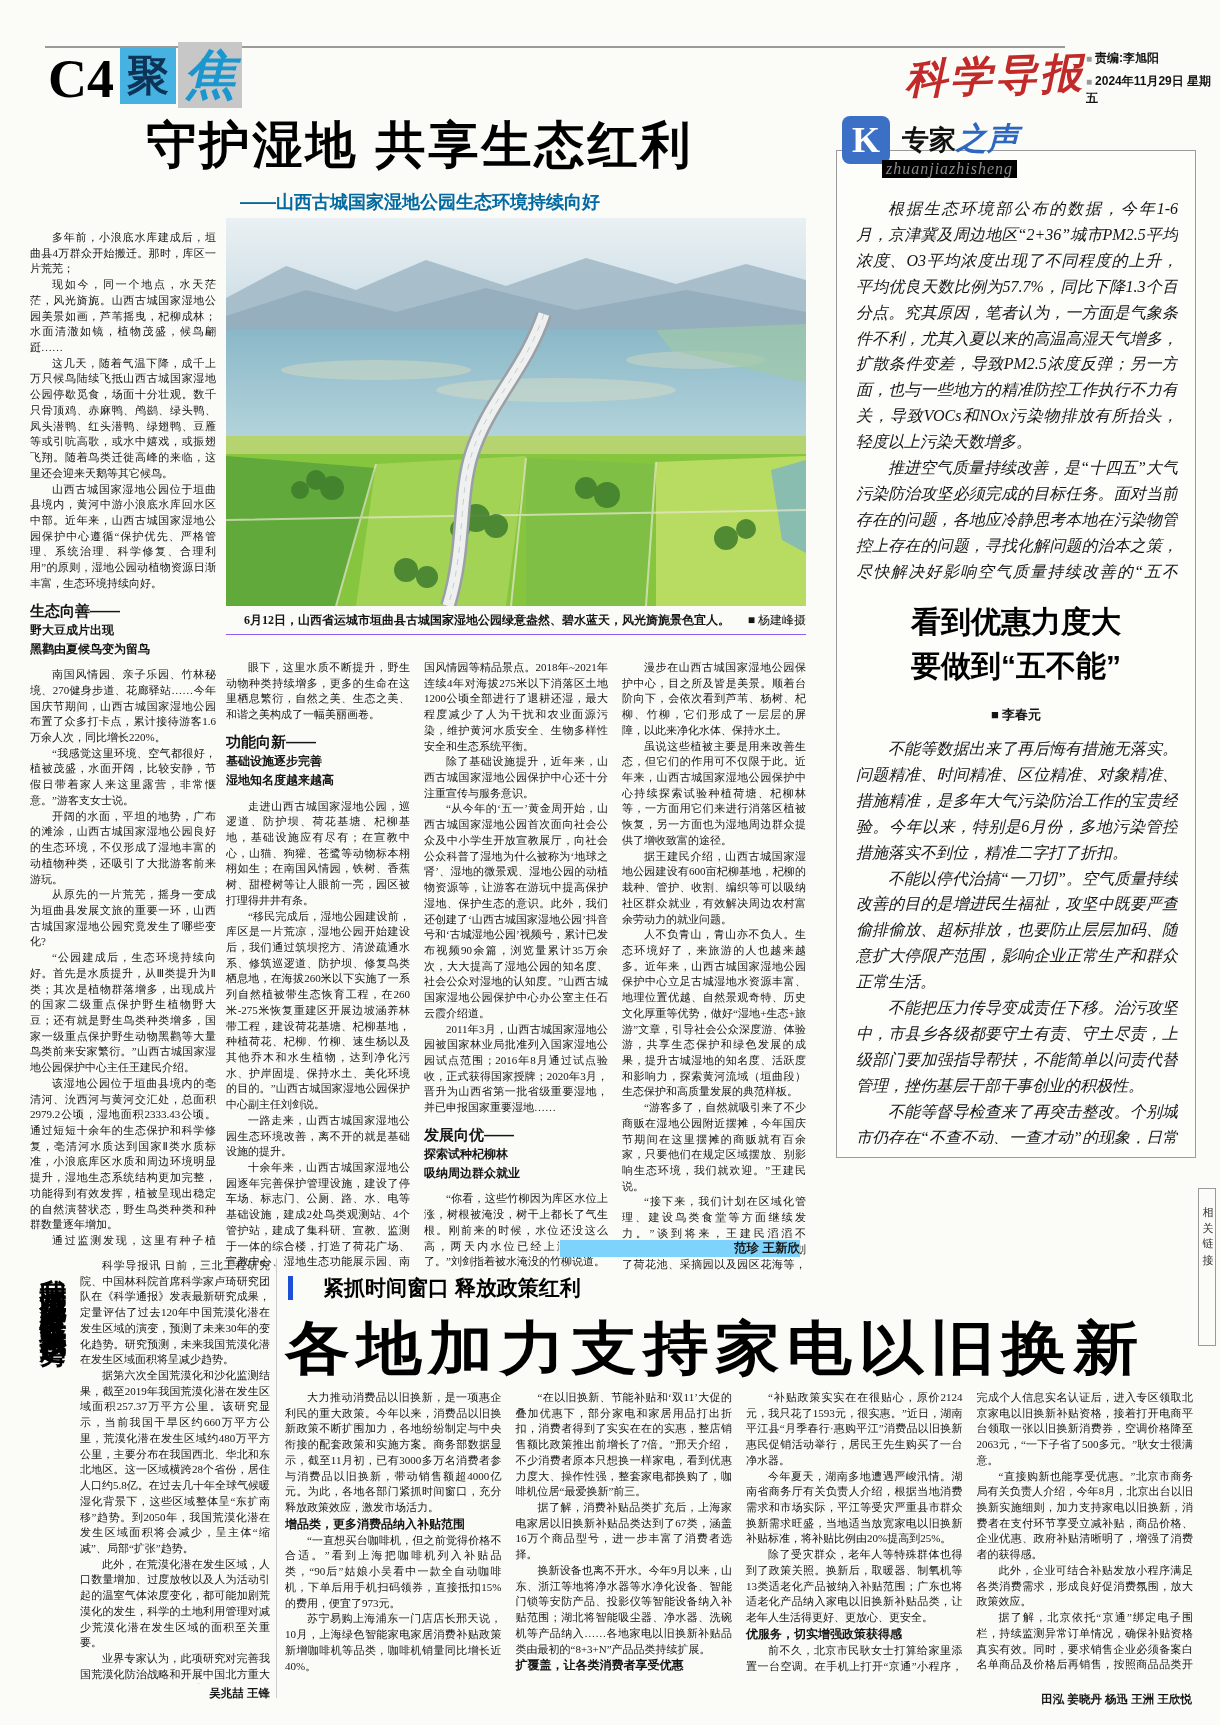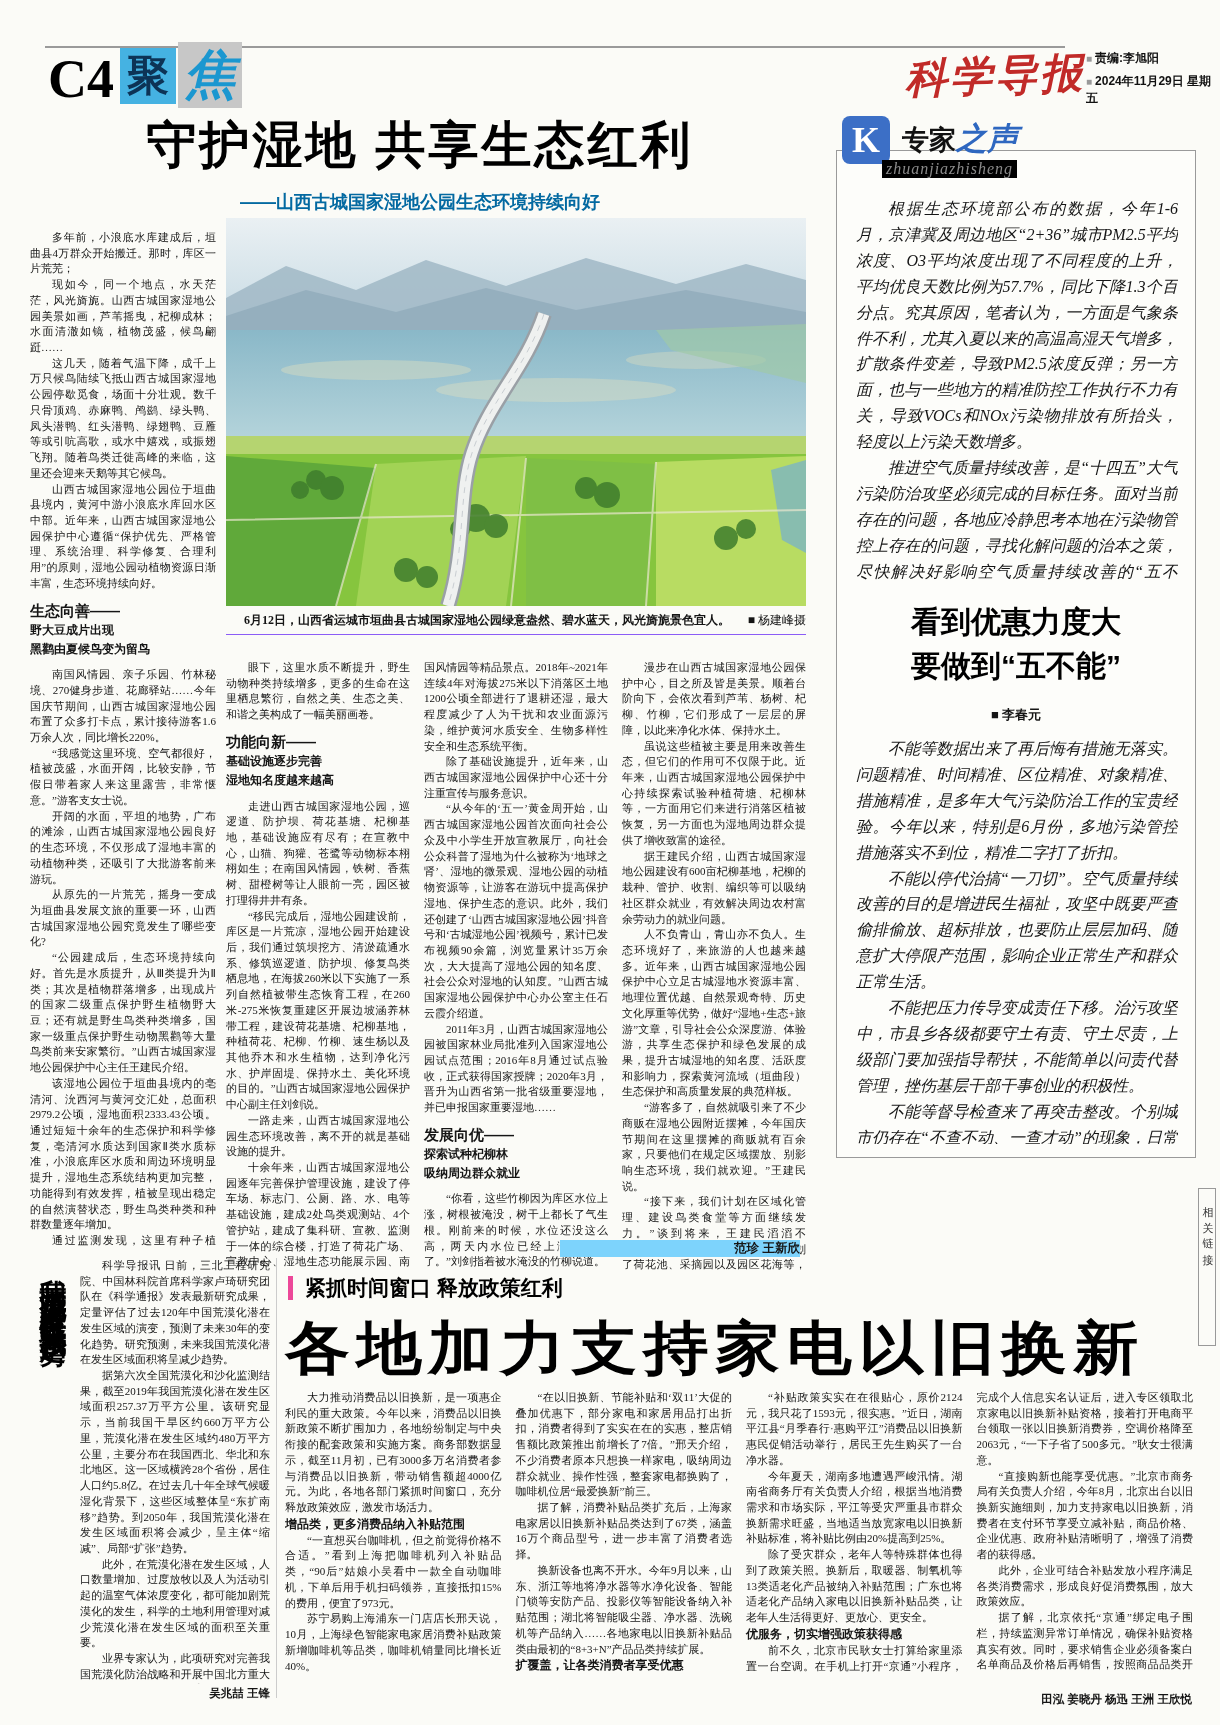--- a/index.html
+++ b/index.html
@@ -55,21 +55,21 @@
   .xbottom{left:856px;top:736px;width:322px;height:408px;}
   
   .d-rule{left:276px;top:1258px;width:1px;height:440px;background:#ccc;}
   .d-headline{left:30px;top:1258px;height:448px;writing-mode:vertical-rl;
               font:bold 27px "Liberation Sans",sans-serif;letter-spacing:4px;color:#000;line-height:46px;}
   .d-body{left:80px;top:1258px;width:190px;height:426px;}
   .d-byline{left:80px;top:1686px;width:190px;text-align:right;
             font:bold 11.5px "Liberation Sans",sans-serif;background:#fbfbf7;}
   
   .a-kicker{left:288px;top:1276px;font:bold 21px "Liberation Sans",sans-serif;color:#000;
-            border-left:5px solid #ec4899;padding-left:12px;line-height:1.15;}
+            border-left:5px solid #1d4ed8;padding-left:30px;line-height:1.15;}
   .a-headline{left:285px;top:1310px;width:908px;font:bold 58px "Liberation Sans",sans-serif;color:#000;
               letter-spacing:6px;white-space:nowrap;transform:scaleX(1.12);transform-origin:left;}
   .a-body{left:285px;top:1390px;width:908px;height:298px;column-count:4;column-gap:14px;column-fill:auto;}
   .a-sub{font:bold 12px "Liberation Sans",sans-serif;margin:5px 0;text-indent:0 !important;break-inside:avoid;}
   .a-byline{left:930px;top:1692px;width:262px;text-align:right;
             font:bold 11.5px "Liberation Sans",sans-serif;background:#fbfbf7;}
   
   .strip{left:1198px;top:1188px;width:16px;height:148px;border:1px solid #999;
          writing-mode:vertical-rl;font:11px "Liberation Sans",sans-serif;color:#333;
          letter-spacing:16px;padding-top:8px;text-align:left;}
@@ -242,21 +242,21 @@
 <div class="abs a-kicker">紧抓时间窗口  释放政策红利</div>
 <div class="abs a-headline">各地加力支持家电以旧换新</div>
 <div class="abs a-body bodytext">
   <div>
       <p>大力推动消费品以旧换新，是一项惠企利民的重大政策。今年以来，消费品以旧换新政策不断扩围加力，各地纷纷制定与中央衔接的配套政策和实施方案。商务部数据显示，截至11月初，已有3000多万名消费者参与消费品以旧换新，带动销售额超4000亿元。为此，各地各部门紧抓时间窗口，充分释放政策效应，激发市场活力。</p>
     </div>
   <p class="a-sub">增品类，更多消费品纳入补贴范围</p>
   <div>
       <p>“一直想买台咖啡机，但之前觉得价格不合适。”看到上海把咖啡机列入补贴品类，“90后”姑娘小吴看中一款全自动咖啡机，下单后用手机扫码领券，直接抵扣15%的费用，便宜了973元。</p>
       <p>苏宁易购上海浦东一门店店长邢天说，10月，上海绿色智能家电家居消费补贴政策新增咖啡机等品类，咖啡机销量同比增长近40%。</p>
-      <p>“在以旧换新、节能补贴和‘双11’大促的叠加优惠下，部分家电和家居用品打出折扣，消费者得到了实实在在的实惠，整店销售额比政策推出前增长了7倍。”邢天介绍，不少消费者原本只想换一样家电，吸纳周边群众就业、操作性强，整套家电都换购了，咖啡机位居“最爱换新”前三。</p>
+      <p>“在以旧换新、节能补贴和‘双11’大促的叠加优惠下，部分家电和家居用品打出折扣，消费者得到了实实在在的实惠，整店销售额比政策推出前增长了7倍。”邢天介绍，不少消费者原本只想换一样家电，看到优惠力度大、操作性强，整套家电都换购了，咖啡机位居“最爱换新”前三。</p>
       <p>据了解，消费补贴品类扩充后，上海家电家居以旧换新补贴品类达到了67类，涵盖16万个商品型号，进一步丰富了消费者选择。</p>
       <p>换新设备也离不开水。今年9月以来，山东、浙江等地将净水器等水净化设备、智能门锁等安防产品、投影仪等智能设备纳入补贴范围；湖北将智能吸尘器、净水器、洗碗机等产品纳入……各地家电以旧换新补贴品类由最初的“8+3+N”产品品类持续扩展。</p>
     </div>
   <p class="a-sub">扩覆盖，让各类消费者享受优惠</p>
   <div>
       <p>“补贴政策实实在在很贴心，原价2124元，我只花了1593元，很实惠。”近日，湖南平江县“月季春行·惠购平江”消费品以旧换新惠民促销活动举行，居民王先生购买了一台净水器。</p>
       <p>今年夏天，湖南多地遭遇严峻汛情。湖南省商务厅有关负责人介绍，根据当地消费需求和市场实际，平江等受灾严重县市群众换新需求旺盛，当地适当放宽家电以旧换新补贴标准，将补贴比例由20%提高到25%。</p>
       <p>除了受灾群众，老年人等特殊群体也得到了政策关照。换新后，取暖器、制氧机等13类适老化产品被纳入补贴范围；广东也将适老化产品纳入家电以旧换新补贴品类，让老年人生活得更好、更放心、更安全。</p>
     </div>
   <p class="a-sub">优服务，切实增强政策获得感</p>

